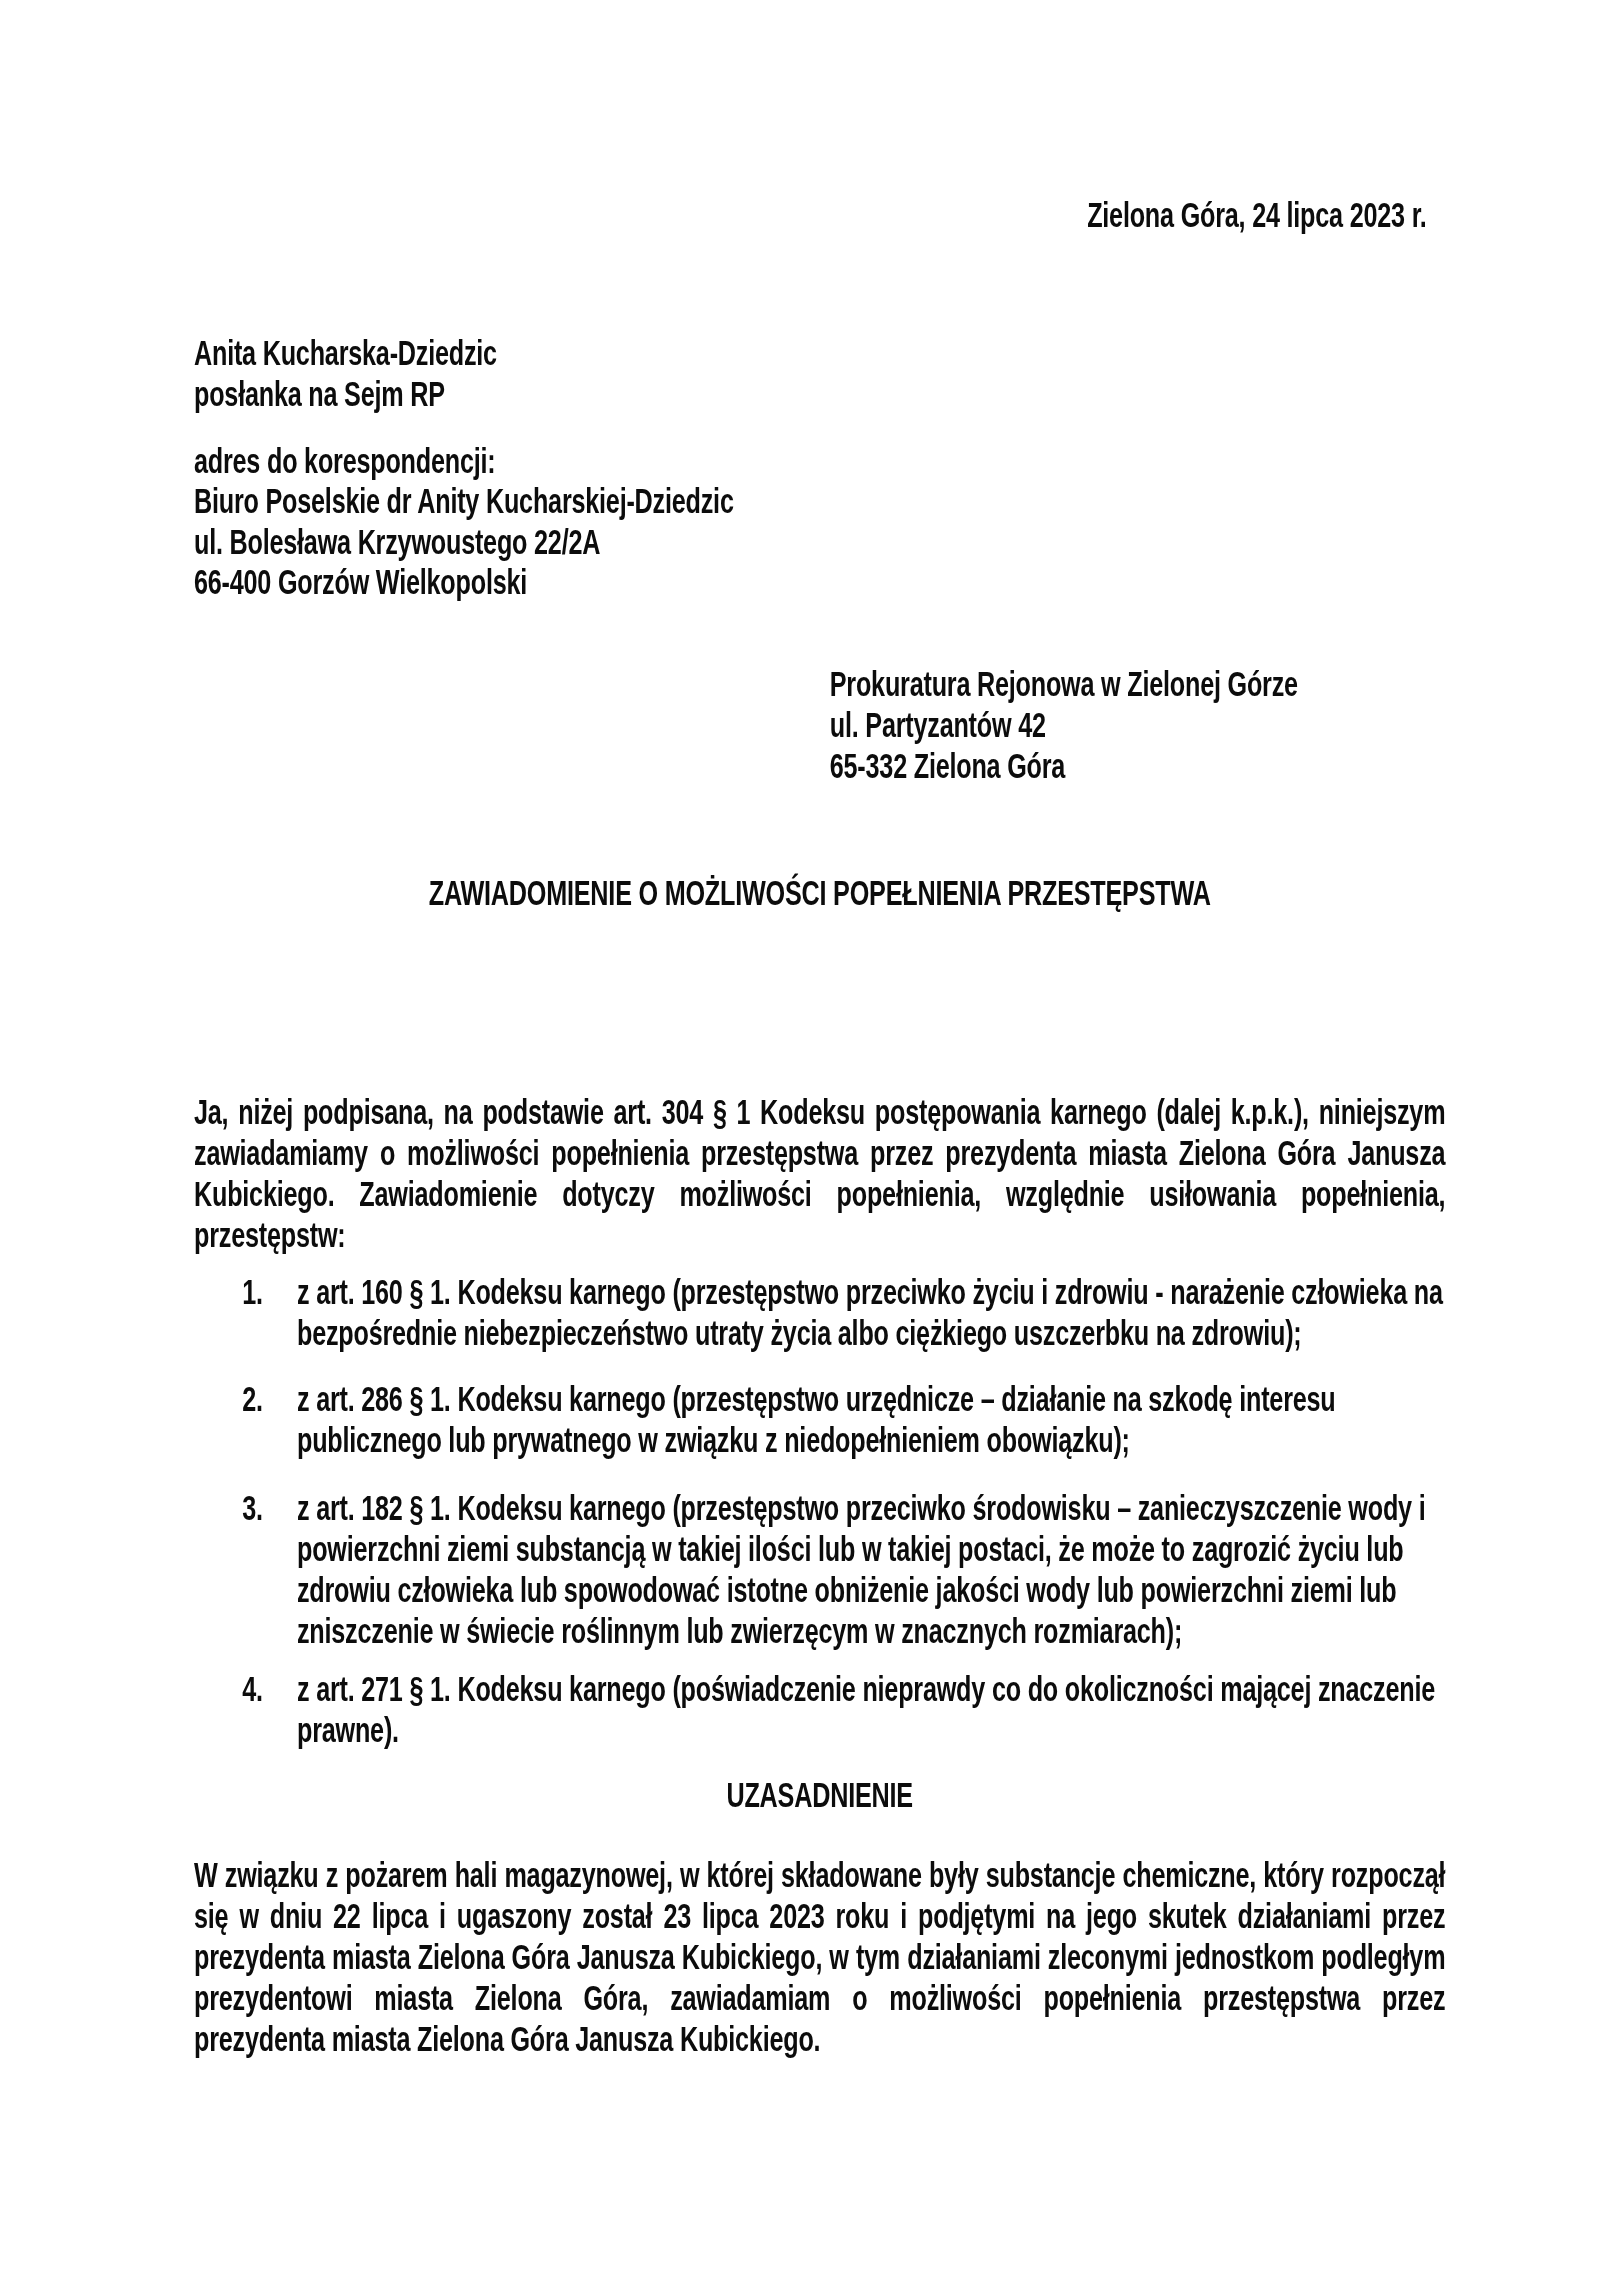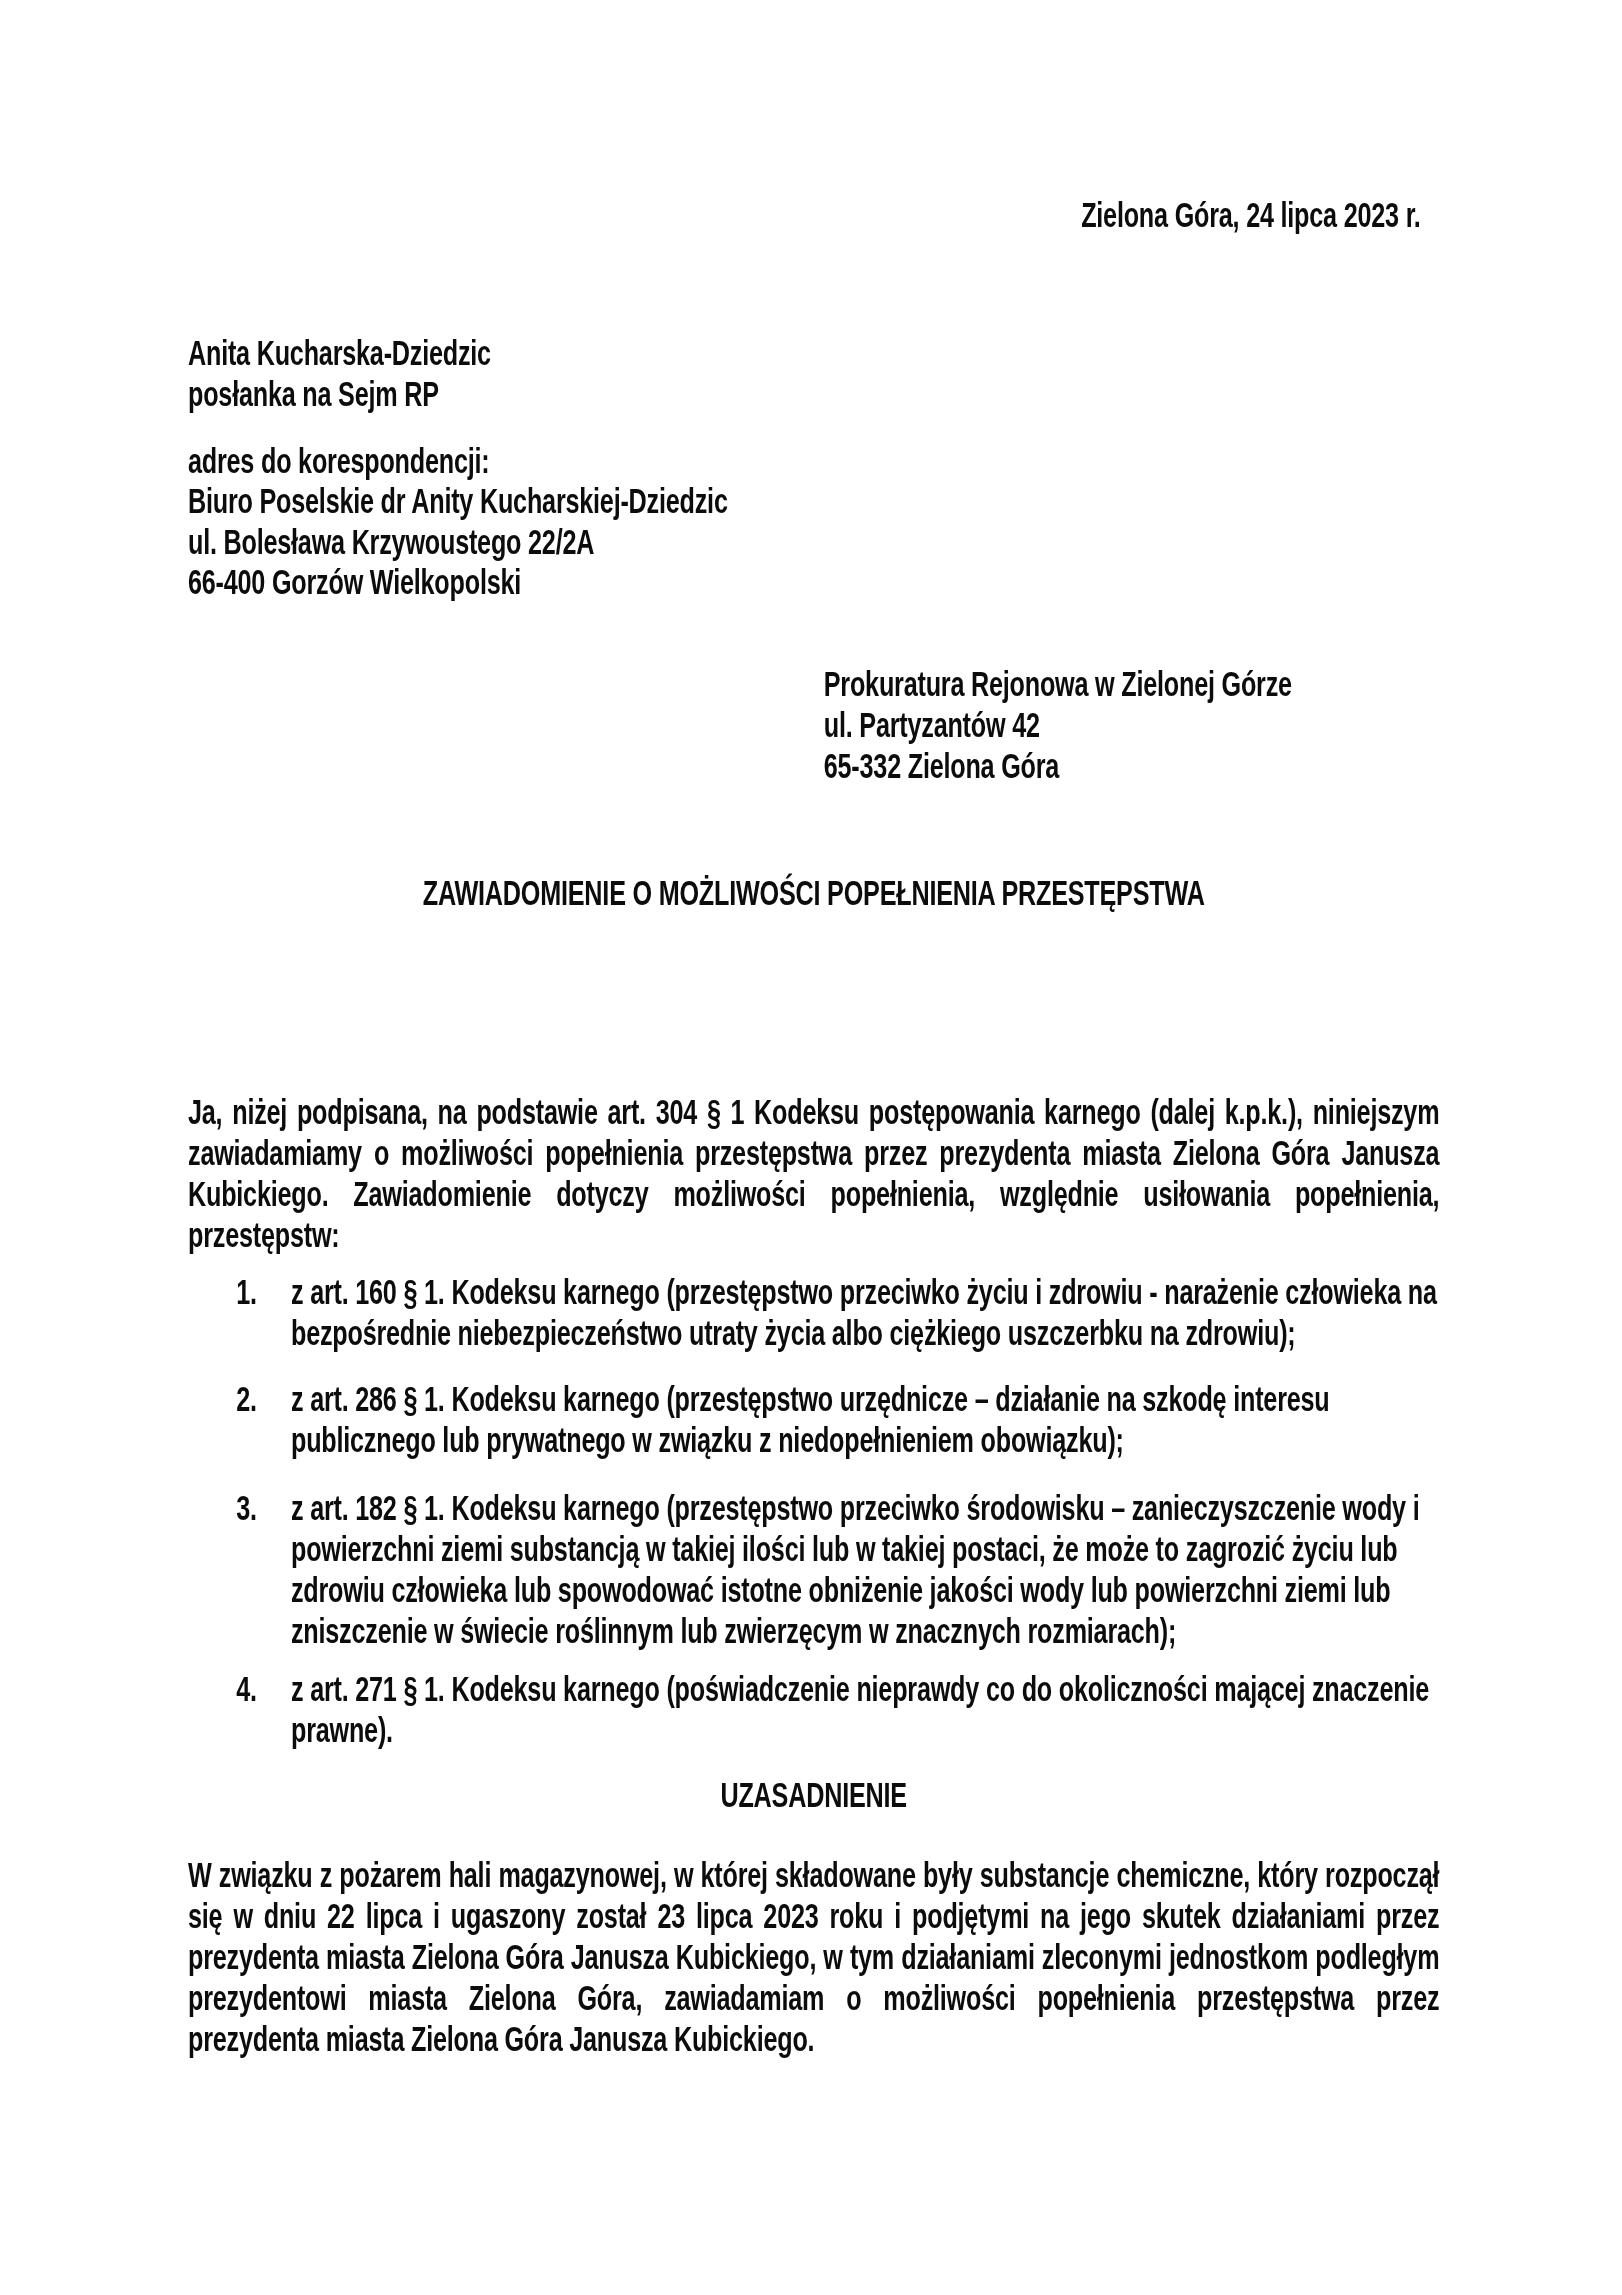--- a/index.html
+++ b/index.html
@@ -8,21 +8,21 @@
     height: 2295px;
     background: #ffffff;
     position: relative;
     overflow: hidden;
     font-family: "Liberation Sans", "DejaVu Sans", sans-serif;
     font-weight: 700;
     color: #0c0c0c;
   }
   .content {
     position: absolute;
-    left: 188px;
+    left: 194px;
     top: 0;
     width: 1251px;
     height: 2295px;
   }
   
   .scalewrap {
     position: absolute;
     left: 0; top: 0;
     width: 1738px;
     height: 2295px;

